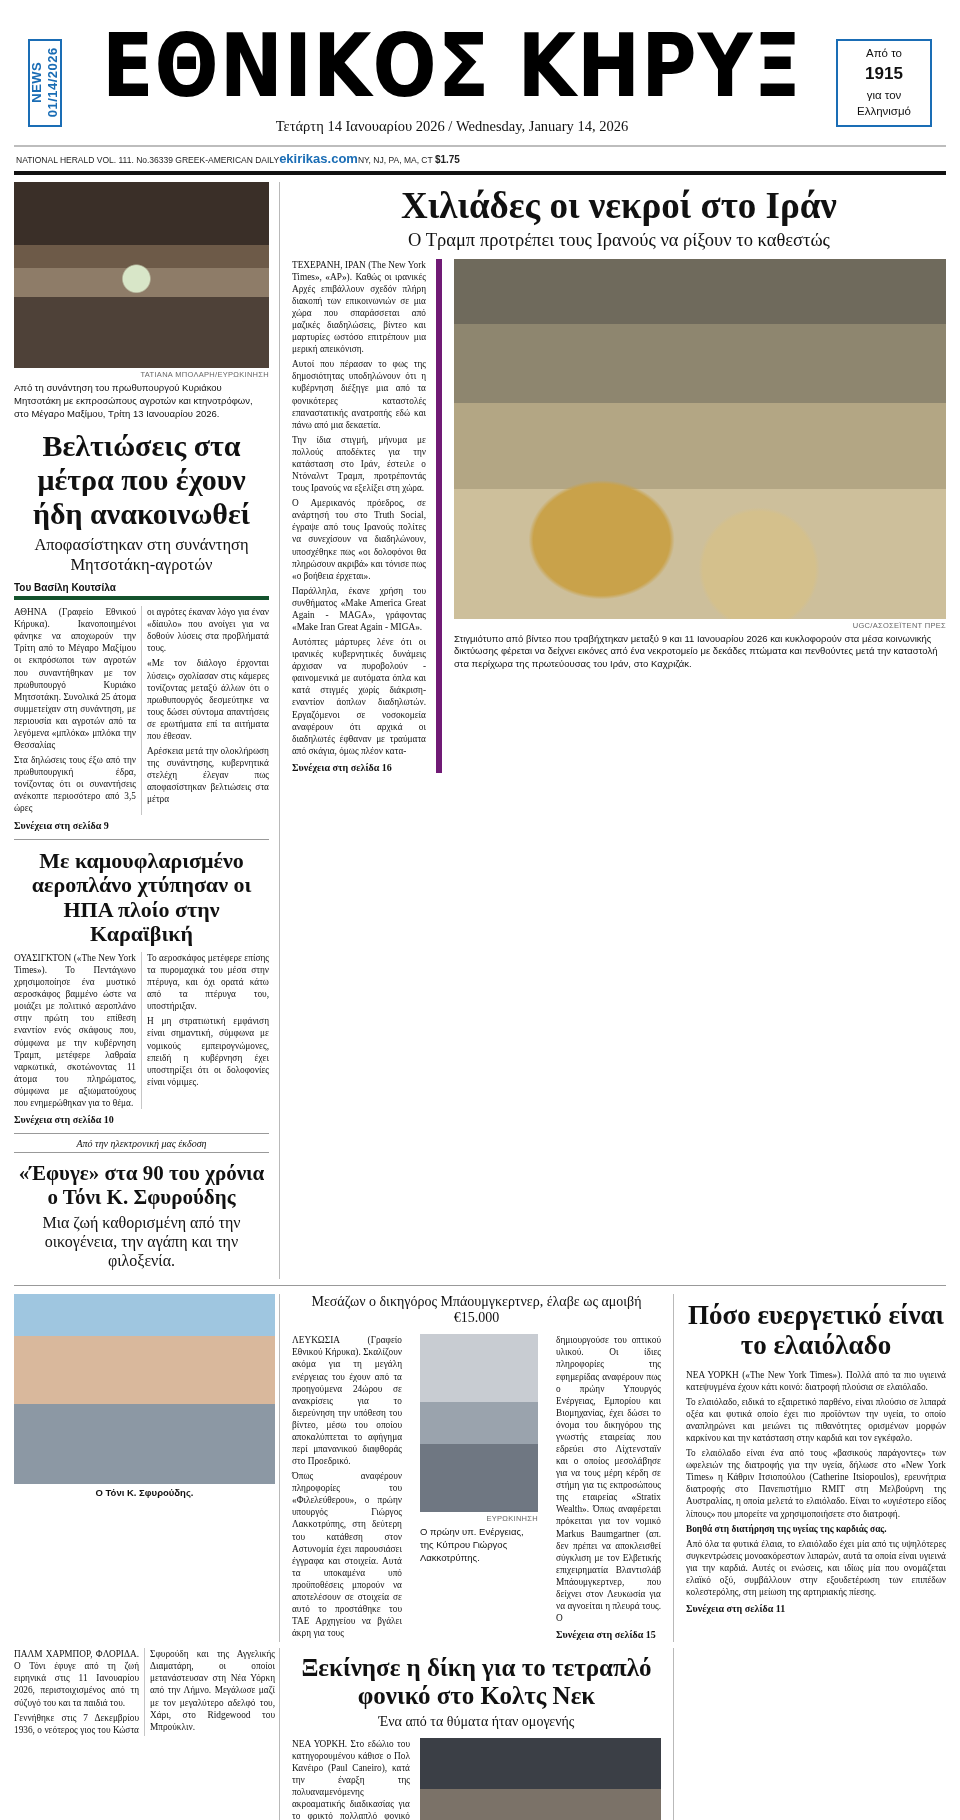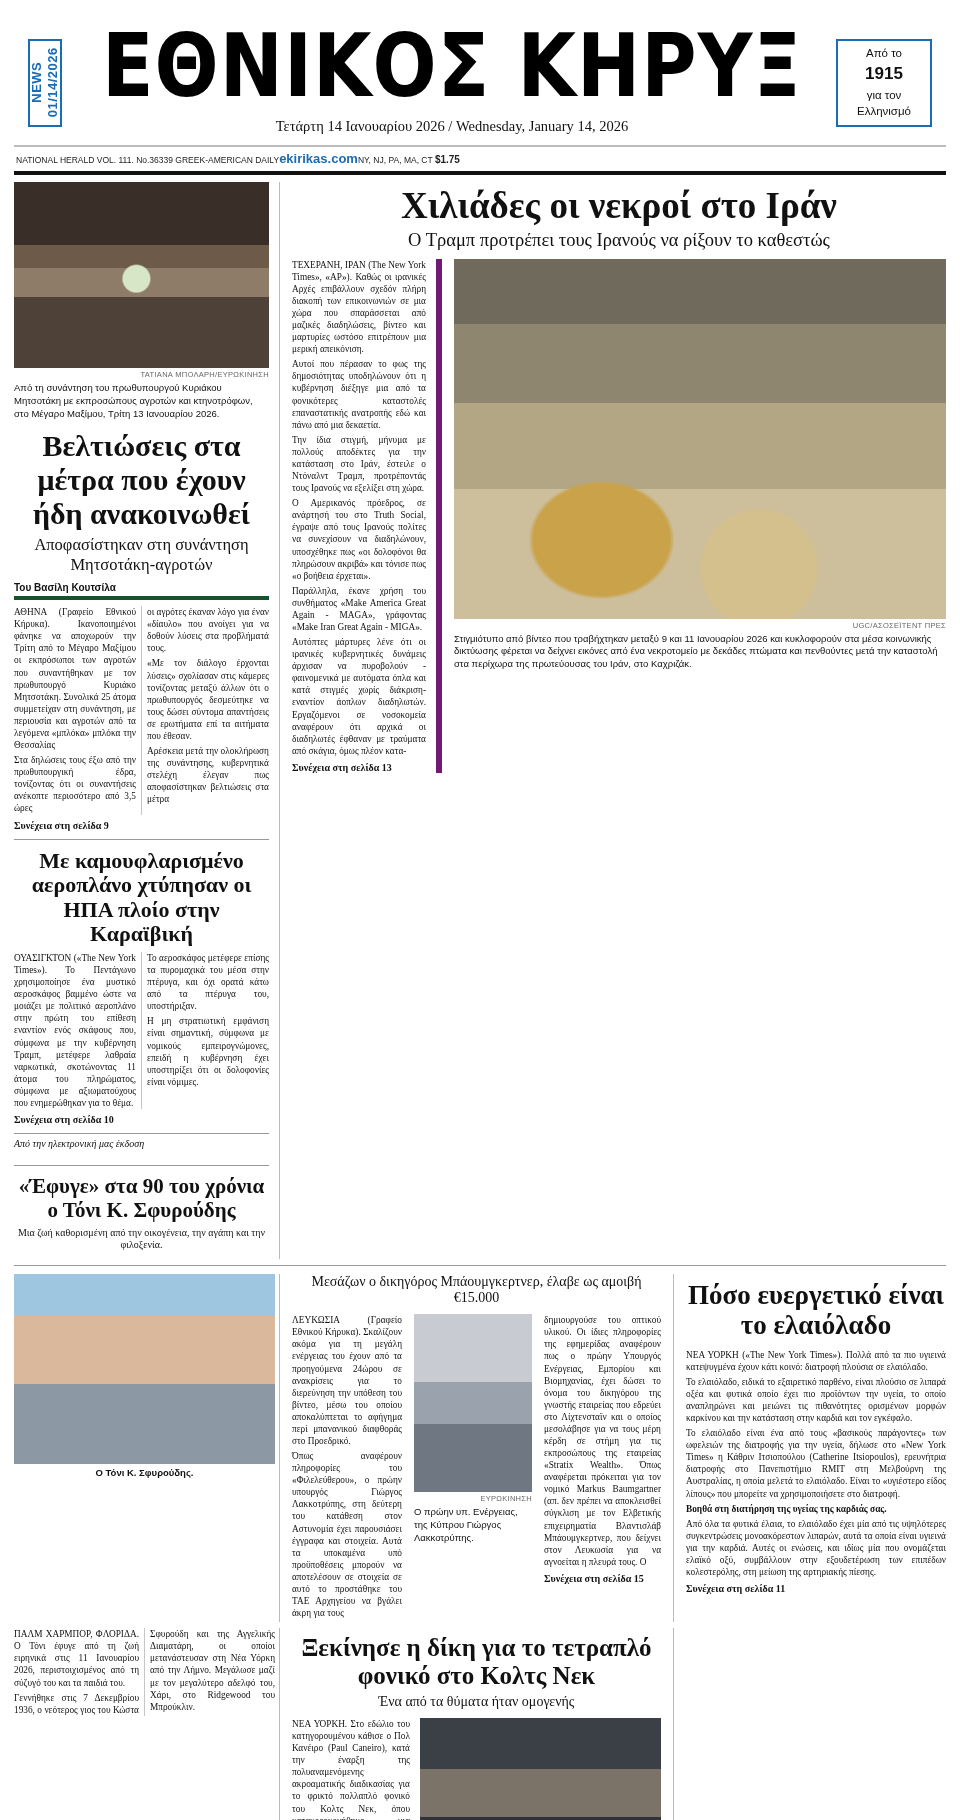--- a/index.html
+++ b/index.html
@@ -127,22 +127,22 @@
     font-size:27px; line-height:1.12; text-align:center; margin:6px 0 4px;
   }
   h3.deck-mid {
     font-family:"Liberation Serif", serif; font-weight:normal;
     font-size:14px; line-height:1.2; text-align:center; margin:0 0 7px;
   }
   h2.hl-right {
     font-family:"Liberation Serif", serif; font-weight:bold;
     font-size:27px; line-height:1.13; text-align:center; margin:6px 0 8px;
   }
-  .kicker { font-size:10px; font-style:italic; 
-    font-family:"Liberation Serif", serif; margin:4px 0 16px; }
+  .kicker { font-size:10px; font-style:italic; text-align:center;
+    font-family:"Liberation Serif", serif; margin:4px 0 3px; }
 </style>
 </head>
 <body>
 
 <div class="page">
 
   <div class="masthead">
     <div class="news-badge">
       <div class="news-badge-inner">
         <div>NEWS</div>
@@ -195,55 +195,55 @@
         <p class="body">ΟΥΑΣΙΓΚΤΟΝ («The New York Times»). Το Πεντάγωνο χρησιμοποίησε ένα μυστικό αεροσκάφος βαμμένο ώστε να μοιάζει με πολιτικό αεροπλάνο στην πρώτη του επίθεση εναντίον ενός σκάφους που, σύμφωνα με την κυβέρνηση Τραμπ, μετέφερε λαθραία ναρκωτικά, σκοτώνοντας 11 άτομα του πληρώματος, σύμφωνα με αξιωματούχους που ενημερώθηκαν για το θέμα.</p>
         <p class="body">Το αεροσκάφος μετέφερε επίσης τα πυρομαχικά του μέσα στην πτέρυγα, και όχι ορατά κάτω από τα πτέρυγα του, υποστήριξαν.</p>
         <p class="body">Η μη στρατιωτική εμφάνιση είναι σημαντική, σύμφωνα με νομικούς εμπειρογνώμονες, επειδή η κυβέρνηση έχει υποστηρίξει ότι οι δολοφονίες είναι νόμιμες.</p>
       </div>
       <span class="jump">Συνέχεια στη σελίδα 10</span>
 
       <div class="rule-thin" style="margin-top:8px"></div>
       <div class="kicker">Από την ηλεκτρονική μας έκδοση</div>
       <div class="rule-thin"></div>
       <h2 class="hl-left" style="font-size:21px">«Έφυγε» στα 90 του χρόνια ο Τόνι Κ. Σφυρούδης</h2>
-      <h3 class="deck-left" style="font-size:10px">Μια ζωή καθορισμένη από την οικογένεια, την αγάπη και την φιλοξενία.</h3>
+      <h3 class="deck-left" style="font-size:16px">Μια ζωή καθορισμένη από την οικογένεια, την αγάπη και την φιλοξενία.</h3>
     </div>
 
     <div class="col-main">
       <h1 class="hl-main">Χιλιάδες οι νεκροί στο Ιράν</h1>
       <h2 class="hl-sub">Ο Τραμπ προτρέπει τους Ιρανούς να ρίξουν το καθεστώς</h2>
       <div style="display:flex; gap:12px;">
         <div style="width:150px; border-right:6px solid #701a75; padding-right:10px;">
           <p class="body">ΤΕΧΕΡΑΝΗ, ΙΡΑΝ (The New York Times», «AP»). Καθώς οι ιρανικές Αρχές επιβάλλουν σχεδόν πλήρη διακοπή των επικοινωνιών σε μια χώρα που σπαράσσεται από μαζικές διαδηλώσεις, βίντεο και μαρτυρίες ωστόσο επιτρέπουν μια μερική απεικόνιση.</p>
           <p class="body">Αυτοί που πέρασαν το φως της δημοσιότητας υποδηλώνουν ότι η κυβέρνηση διέξηγε μια από τα φονικότερες καταστολές επαναστατικής ανατροπής εδώ και πάνω από μια δεκαετία.</p>
           <p class="body">Την ίδια στιγμή, μήνυμα με πολλούς αποδέκτες για την κατάσταση στο Ιράν, έστειλε ο Ντόναλντ Τραμπ, προτρέποντάς τους Ιρανούς να εξελίξει στη χώρα.</p>
           <p class="body">Ο Αμερικανός πρόεδρος, σε ανάρτησή του στο Truth Social, έγραψε από τους Ιρανούς πολίτες να συνεχίσουν να διαδηλώνουν, υποσχέθηκε πως «οι δολοφόνοι θα πληρώσουν ακριβά» και τόνισε πως «ο βοήθεια έρχεται».</p>
           <p class="body">Παράλληλα, έκανε χρήση του συνθήματος «Make America Great Again - MAGA», γράφοντας «Make Iran Great Again - MIGA».</p>
           <p class="body">Αυτόπτες μάρτυρες λένε ότι οι ιρανικές κυβερνητικές δυνάμεις άρχισαν να πυροβολούν - φαινομενικά με αυτόματα όπλα και κατά στιγμές χωρίς διάκριση- εναντίον άοπλων διαδηλωτών. Εργαζόμενοι σε νοσοκομεία αναφέρουν ότι αρχικά οι διαδηλωτές έφθαναν με τραύματα από σκάγια, όμως πλέον κατα-</p>
-          <span class="jump">Συνέχεια στη σελίδα 13</span>
+          <span class="jump">Συνέχεια στη σελίδα 16</span>
         </div>
         <div style="flex:1;">
           <div class="photo ph-iran"></div>
           <div class="credit">UGC/ΑΣΟΣΕΪΤΕΝΤ ΠΡΕΣ</div>
           <div class="caption">Στιγμιότυπο από βίντεο που τραβήχτηκαν μεταξύ 9 και 11 Ιανουαρίου 2026 και κυκλοφορούν στα μέσα κοινωνικής δικτύωσης φέρεται να δείχνει εικόνες από ένα νεκροτομείο με δεκάδες πτώματα και πενθούντες μετά την καταστολή στα περίχωρα της πρωτεύουσας του Ιράν, στο Καχριζάκ.</div>
         </div>
       </div>
     </div>
   </div>
 
   <div class="rule-thin" style="margin:6px 0 0"></div>
 
   <div class="mid-wrap">
     <div class="mid-a">
       <div class="photo ph-toni"></div>
       <div class="caption" style="text-align:center;font-weight:bold;">Ο Τόνι Κ. Σφυρούδης.</div>
     </div>
     <div class="mid-b">
       <h3 class="deck-mid">Μεσάζων ο δικηγόρος Μπάουμγκερτνερ, έλαβε ως αμοιβή €15.000</h3>
-      <div style="display:flex;gap:12px;">
+      <div style="display:flex;gap:18px;">
         <div style="width:110px;">
           <p class="body">ΛΕΥΚΩΣΙΑ (Γραφείο Εθνικού Κήρυκα). Σκαλίζουν ακόμα για τη μεγάλη ενέργειας του έχουν από τα προηγούμενα 24ώρου σε ανακρίσεις για το διερεύνηση την υπόθεση του βίντεο, μέσω του οποίου αποκαλύπτεται το αφήγημα περί μπανανικού διαφθοράς στο Προεδρικό.</p>
           <p class="body">Όπως αναφέρουν πληροφορίες του «Φιλελεύθερου», ο πρώην υπουργός Γιώργος Λακκοτρύπης, στη δεύτερη του κατάθεση στον Αστυνομία έχει παρουσιάσει έγγραφα και στοιχεία. Αυτά τα υποκαμένα υπό προϋποθέσεις μπορούν να αποτελέσουν σε στοιχεία σε αυτό το προστάθηκε του ΤΑΕ Αρχηγείου να βγάλει άκρη για τους</p>
         </div>
         <div style="width:118px;">
           <div class="photo ph-portrait"></div>
           <div class="credit">ΕΥΡΩΚΙΝΗΣΗ</div>
           <div class="caption">Ο πρώην υπ. Ενέργειας, της Κύπρου Γιώργος Λακκοτρύπης.</div>
         </div>
         <div style="flex:1;">

